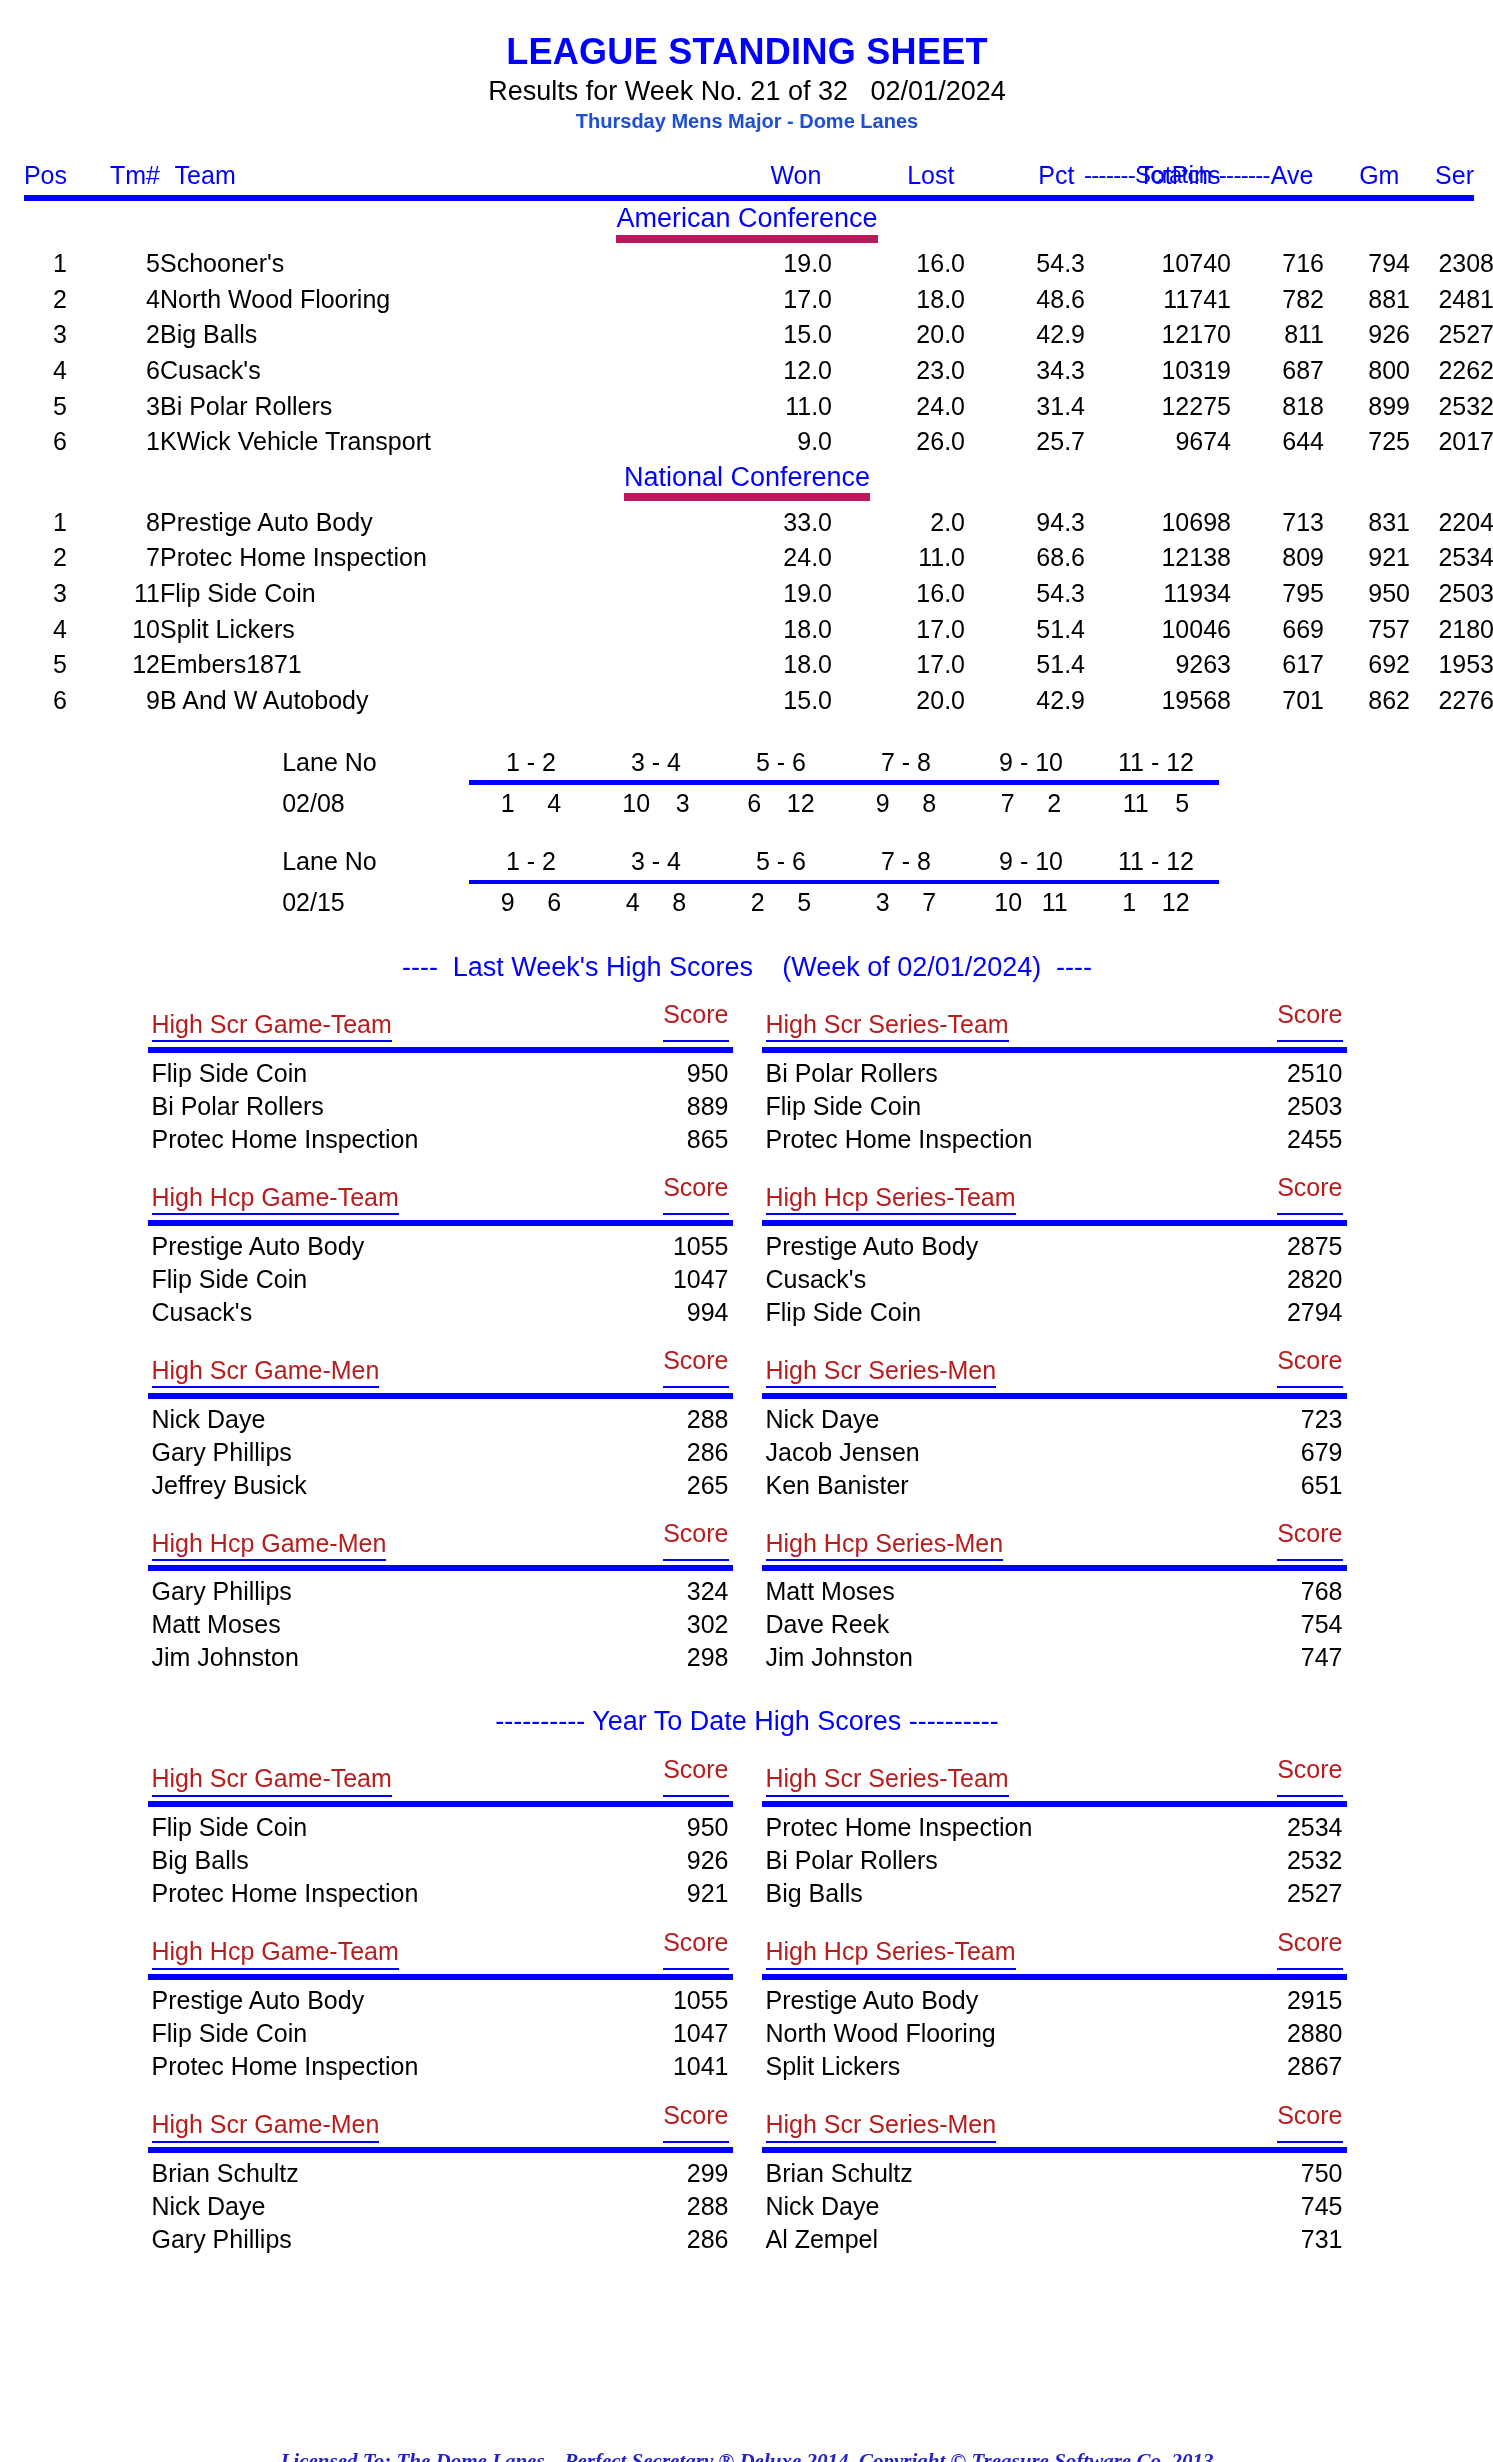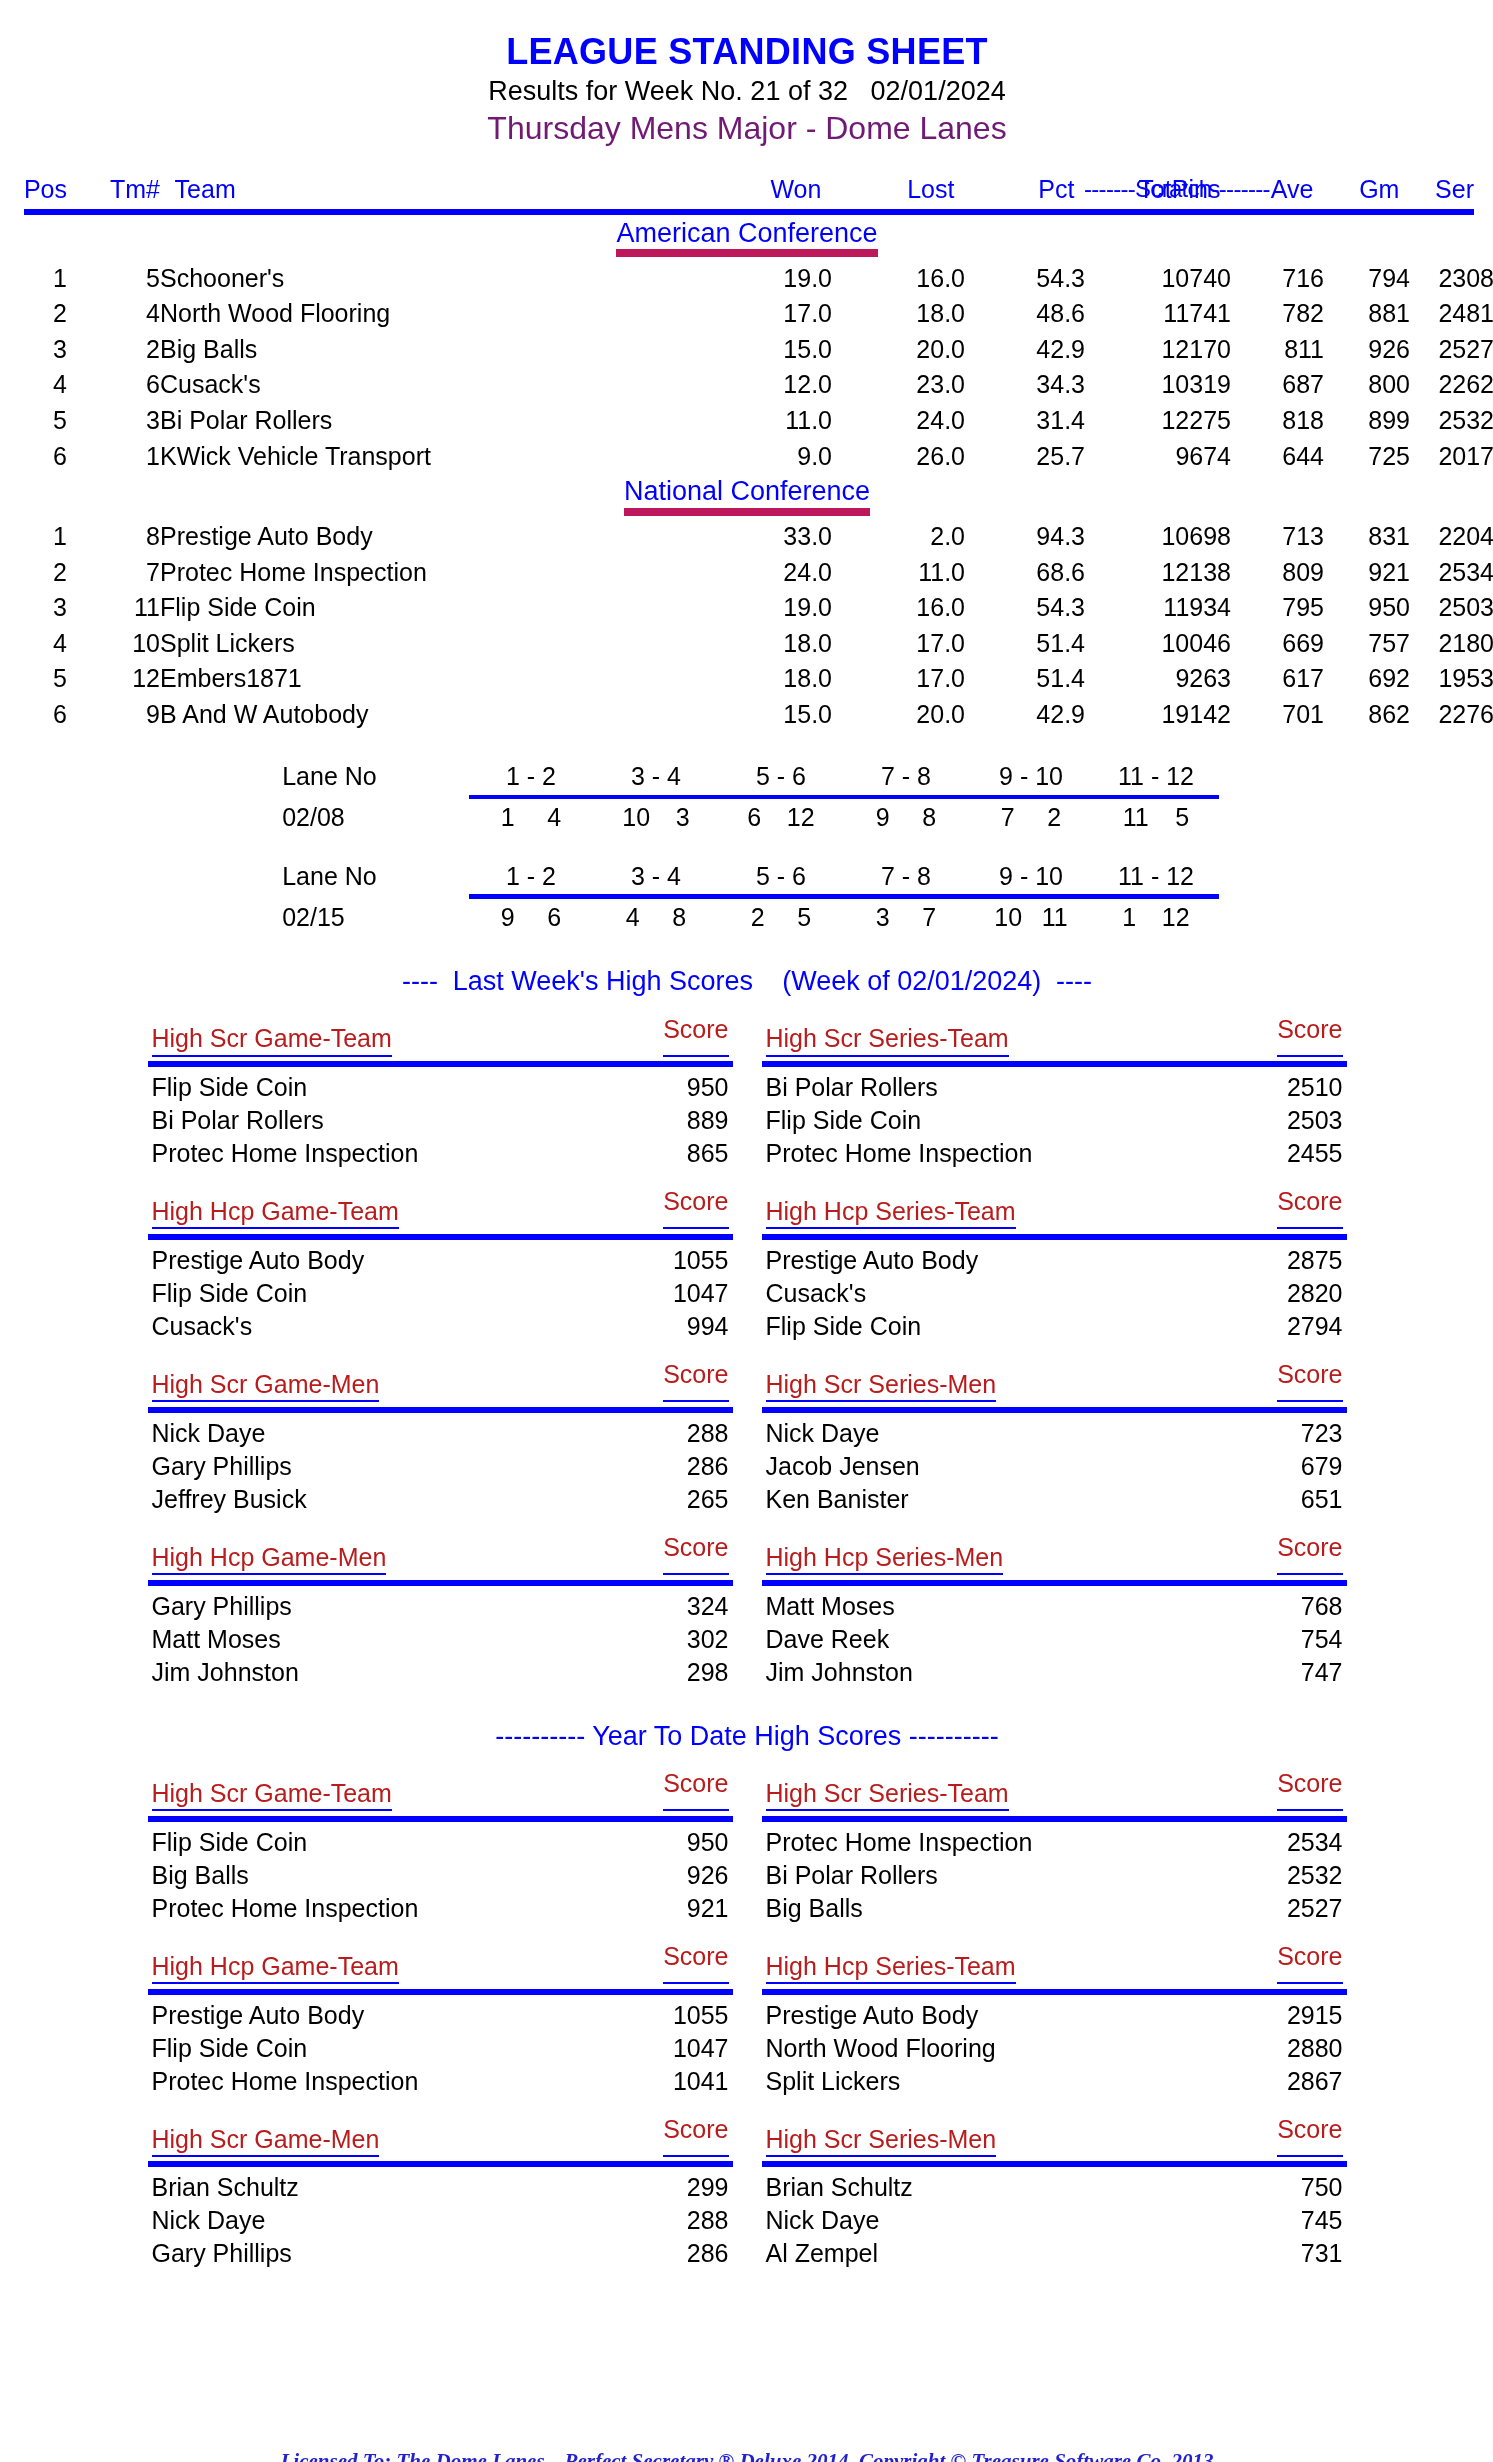--- a/index.html
+++ b/index.html
@@ -32,23 +32,23 @@
     line-height: 1.12;
   }
   .sub-title {
     color: #000000;
     font-size: 27px;
     line-height: 1.2;
     margin-top: 2.7px;
   }
   .sub-title .gap { display: inline-block; width: 22.6px; }
   .league-title {
-    color: #701a75;
-    font-weight: normal;
-    font-size: 32px;
+    color: #1d4ed8;
+    font-weight: bold;
+    font-size: 20px;
     line-height: 1.2;
     margin-top: 1.3px;
   }
 
   
   .standings {
     position: relative;
     margin-top: 24px;
   }
   .scratch-label {
@@ -398,21 +398,21 @@
             <td class="num">692</td>
             <td class="ser">1953</td>
           </tr>
           <tr>
             <td class="pos">6</td>
             <td class="tm">9</td>
             <td class="team">B And W Autobody</td>
             <td class="num">15.0</td>
             <td class="num">20.0</td>
             <td class="num">42.9</td>
-            <td class="num">19142</td>
+            <td class="num">19568</td>
             <td class="num">701</td>
             <td class="num">862</td>
             <td class="ser">2276</td>
           </tr>
         </tbody>
     </table>
   </div>
 
   <div class="lanes-wrap">
     <table class="lane-table" id="lane-table">

